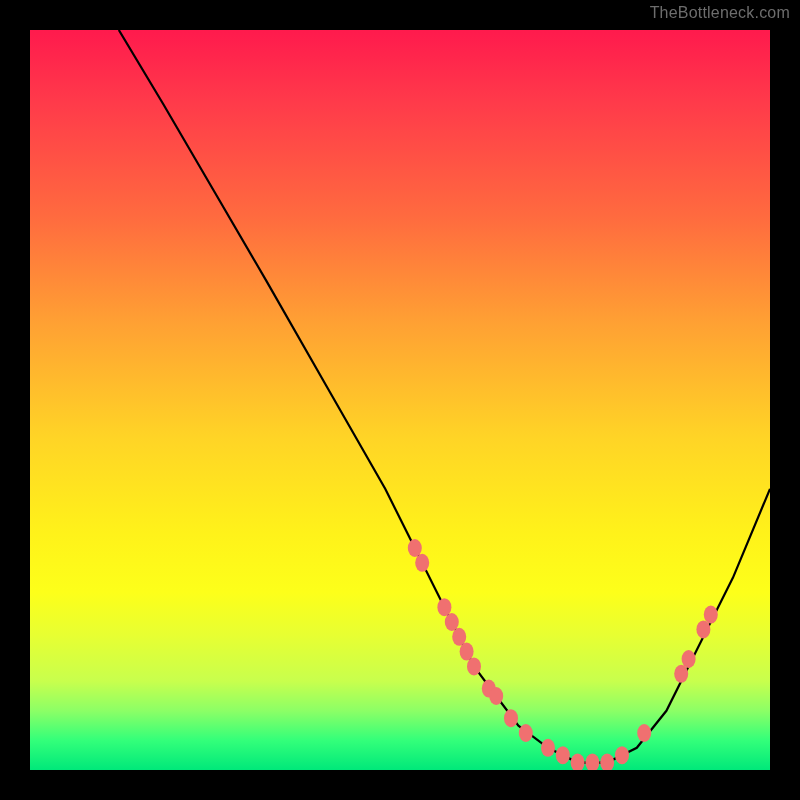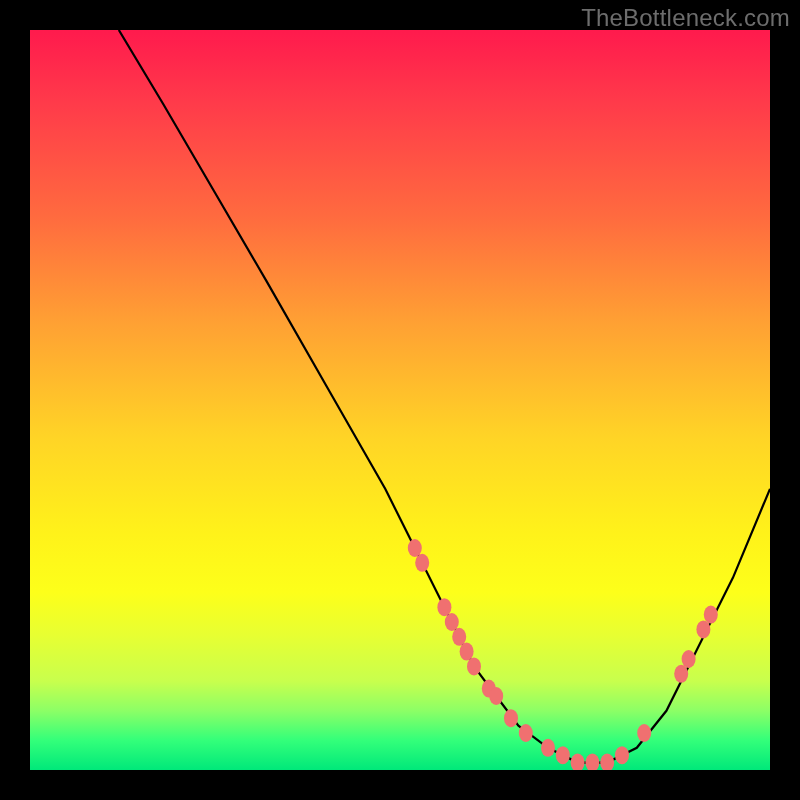--- a/index.html
+++ b/index.html
@@ -39,21 +39,21 @@
   }
   .curve-svg {
     position: absolute;
     inset: 0;
   }
   .attribution {
     position: absolute;
     top: 4px;
     right: 10px;
     color: #6d6d6d;
-    font-size: 24px;
+    font-size: 16px;
     letter-spacing: 0.2px;
     font-weight: 400;
   }
 </style>
 </head>
 <body>
 
 <div class="frame">
   <div class="gradient"></div>
   <svg class="curve-svg" viewBox="0 0 740 740" preserveAspectRatio="none">

